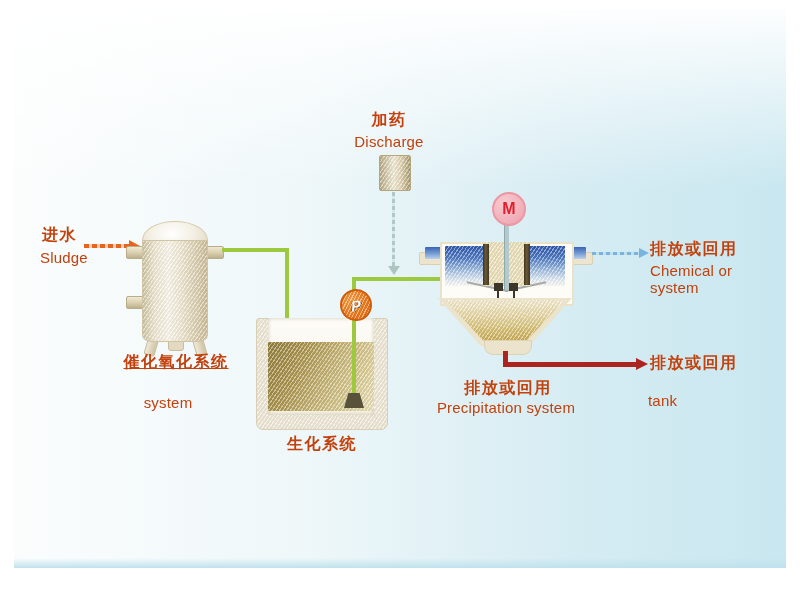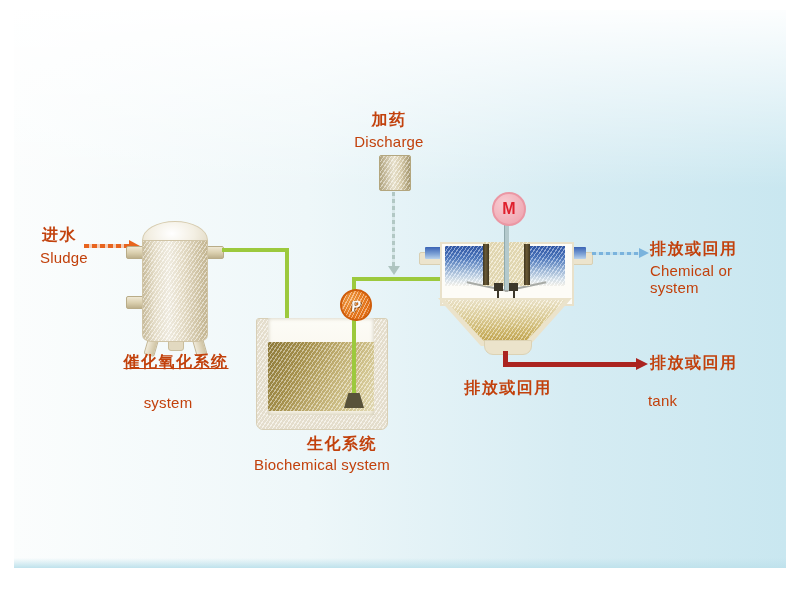--- a/index.html
+++ b/index.html
@@ -114,22 +114,21 @@
 
   <div class="abs lbl zh ctr" style="left:389px;top:111px;">加药</div>
   <div class="abs lbl en ctr" style="left:389px;top:134px;">Discharge</div>
   <div class="abs doser hatch"></div>
   <div class="line dash-sage" style="left:392px;top:192px;width:3px;height:74px;"></div>
   <div class="ah ah-down-sage" style="left:388px;top:266px;"></div>
 
   <div class="abs bio-outer hatch"></div>
   <div class="abs bio-inner"></div>
   <div class="abs bio-liquid hatch"></div>
-  <div class="abs lbl zh ctr" style="left:322px;top:435px;margin-left:20px;">生化系统</div>
-  <div class="abs lbl en ctr" style="left:322px;top:457px;">Biochemical system</div>
+  <div class="abs lbl zh ctr" style="left:322px;top:435px;">生化系统</div>
 
   <div class="line green" style="left:352px;top:277px;width:4px;height:118px;"></div>
   <div class="abs suction-foot"></div>
   <div class="line green" style="left:352px;top:277px;width:120px;height:4px;"></div>
   <div class="ah ah-right-green" style="left:471px;top:273px;"></div>
   <div class="abs sym pump hatch">
       <span>P</span>
     </div>
 
   <div class="abs launder-bracket" style="left:419px;top:252px;"></div>
@@ -148,20 +147,21 @@
   <div class="abs fw-bar" style="left:524px;top:244px;"></div>
   <div class="abs shaft"></div>
   <div class="abs paddle" style="left:494px;top:283px;"></div>
   <div class="abs paddle" style="left:509px;top:283px;"></div>
   <div class="abs paddle-stem" style="left:497px;top:291px;"></div>
   <div class="abs paddle-stem" style="left:513px;top:291px;"></div>
   <div class="abs sym motor">
       <span>M</span>
     </div>
   <div class="abs lbl zh ctr" style="left:508px;top:379px;">排放或回用</div>
+  <div class="abs lbl en ctr" style="left:506px;top:400px;">Precipitation system</div>
 
   <div class="line dash-blue" style="left:592px;top:252px;width:48px;height:3px;"></div>
   <div class="ah ah-right-blue" style="left:639px;top:248px;"></div>
   <div class="abs lbl zh" style="left:650px;top:240px;">排放或回用</div>
   <div class="abs lbl en" style="left:650px;top:263px;">Chemical or</div>
   <div class="abs lbl en" style="left:650px;top:280px;">system</div>
 
   <div class="line red" style="left:503px;top:351px;width:5px;height:16px;"></div>
   <div class="line red" style="left:503px;top:362px;width:134px;height:5px;"></div>
   <div class="ah ah-right-red" style="left:636px;top:358px;"></div>

